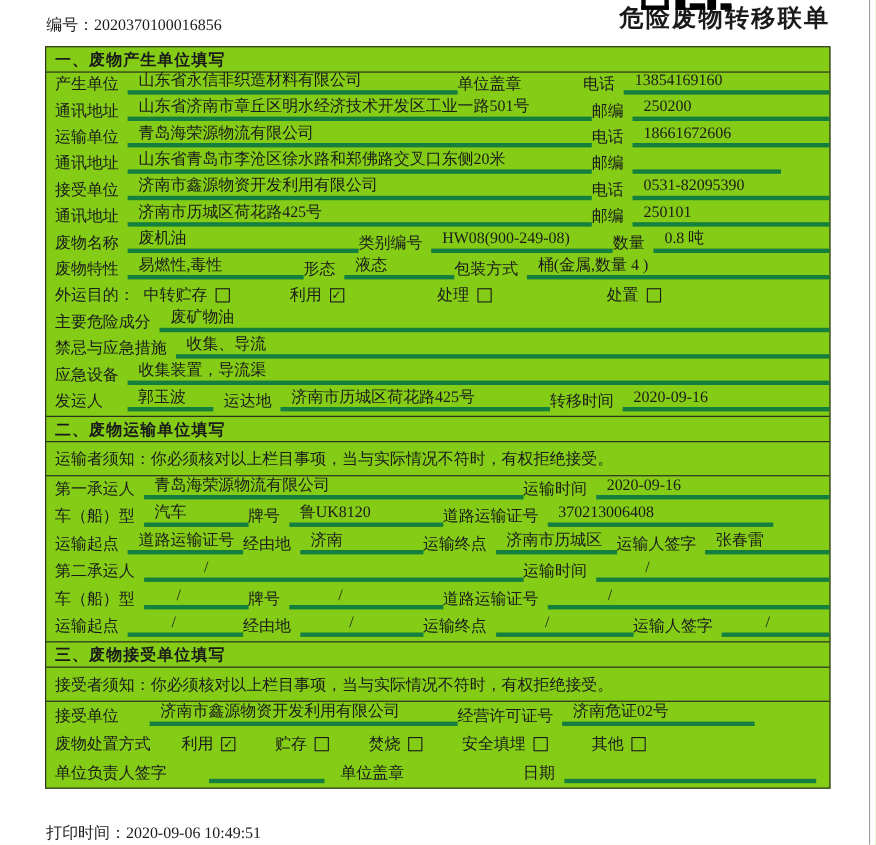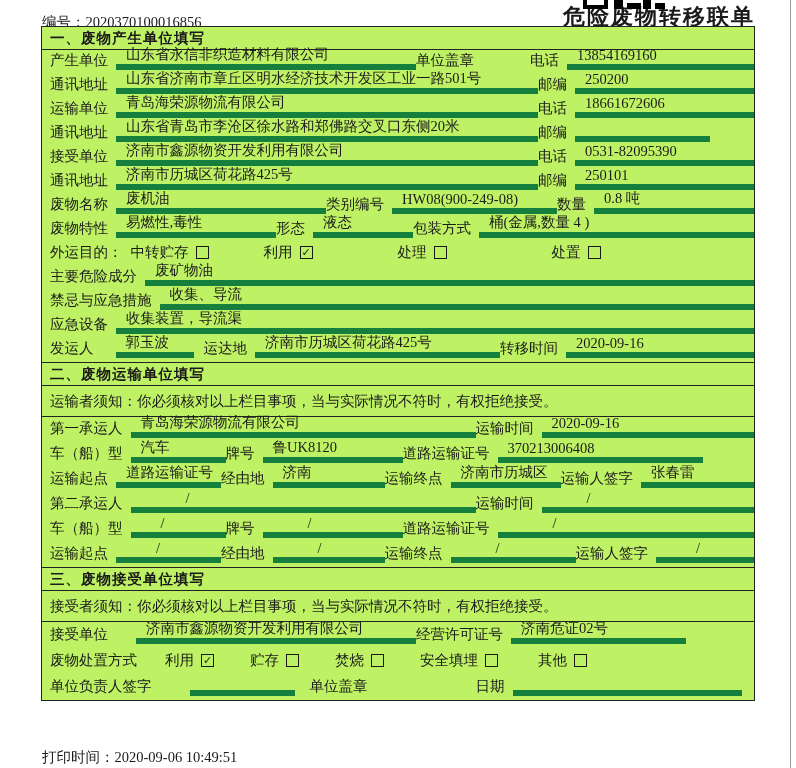--- a/index.html
+++ b/index.html
@@ -10,33 +10,33 @@
   }
   
   .page-edge{position:absolute;left:790px;top:0;width:1px;height:768px;background:#9a9a9a;}
   
   .serial{position:absolute;left:42px;top:13px;white-space:nowrap;}
   .doc-title{position:absolute;left:41px;top:2px;width:714px;text-align:right;
     font-size:22px;font-weight:700;letter-spacing:2px;}
   .qr{position:absolute;left:583px;top:0;width:82px;height:9px;}
   .qr .b{position:absolute;background:#000;}
   
-  .form-table{position:absolute;left:41px;top:26px;width:714px;
-    border:1.5px solid #222;background:#bef264;box-sizing:border-box;}
+  .form-table{position:absolute;left:41px;top:42px;width:714px;
+    border:1.5px solid #222;background:#84cc16;box-sizing:border-box;}
   .section + .section{border-top:1.5px solid #222;}
   .sec-head{font-weight:700;font-size:14.5px;letter-spacing:1px;height:21px;
     display:flex;align-items:center;padding:1px 6px 0 8px;border-bottom:1.5px solid #222;}
   .sec-note{height:24px;display:flex;align-items:center;padding:3px 6px 3px 8px;
     border-bottom:1.5px solid #222;}
   .frow{display:flex;align-items:flex-end;padding:0 0 4px 8px;box-sizing:border-box;}
   .s1 .frow{height:24px;}
   .s2 .frow{height:25px;}
   .s3 .frow{height:26px;}
   .flabel{white-space:nowrap;margin-right:8px;flex:0 0 auto;}
-  .fvalue{border-bottom:6px solid #15803d;min-height:17px;box-sizing:border-box;
+  .fvalue{border-bottom:4px solid #15803d;min-height:17px;box-sizing:border-box;
     padding:0 4px 0 10px;white-space:nowrap;overflow:hidden;flex:0 0 auto;}
   .fvalue.fx{flex:1 1 auto;}
   .sp{flex:0 0 auto;}
   .cgroup{display:flex;align-items:center;white-space:nowrap;flex:0 0 auto;}
   .cbox{width:11px;height:11px;border:1.5px solid #1a1a1a;margin-left:7px;
     font-size:11px;line-height:11px;text-align:center;font-family:"DejaVu Sans",sans-serif;}
   
   .print-time{position:absolute;left:42px;top:748px;white-space:nowrap;}
 </style>
 </head>

